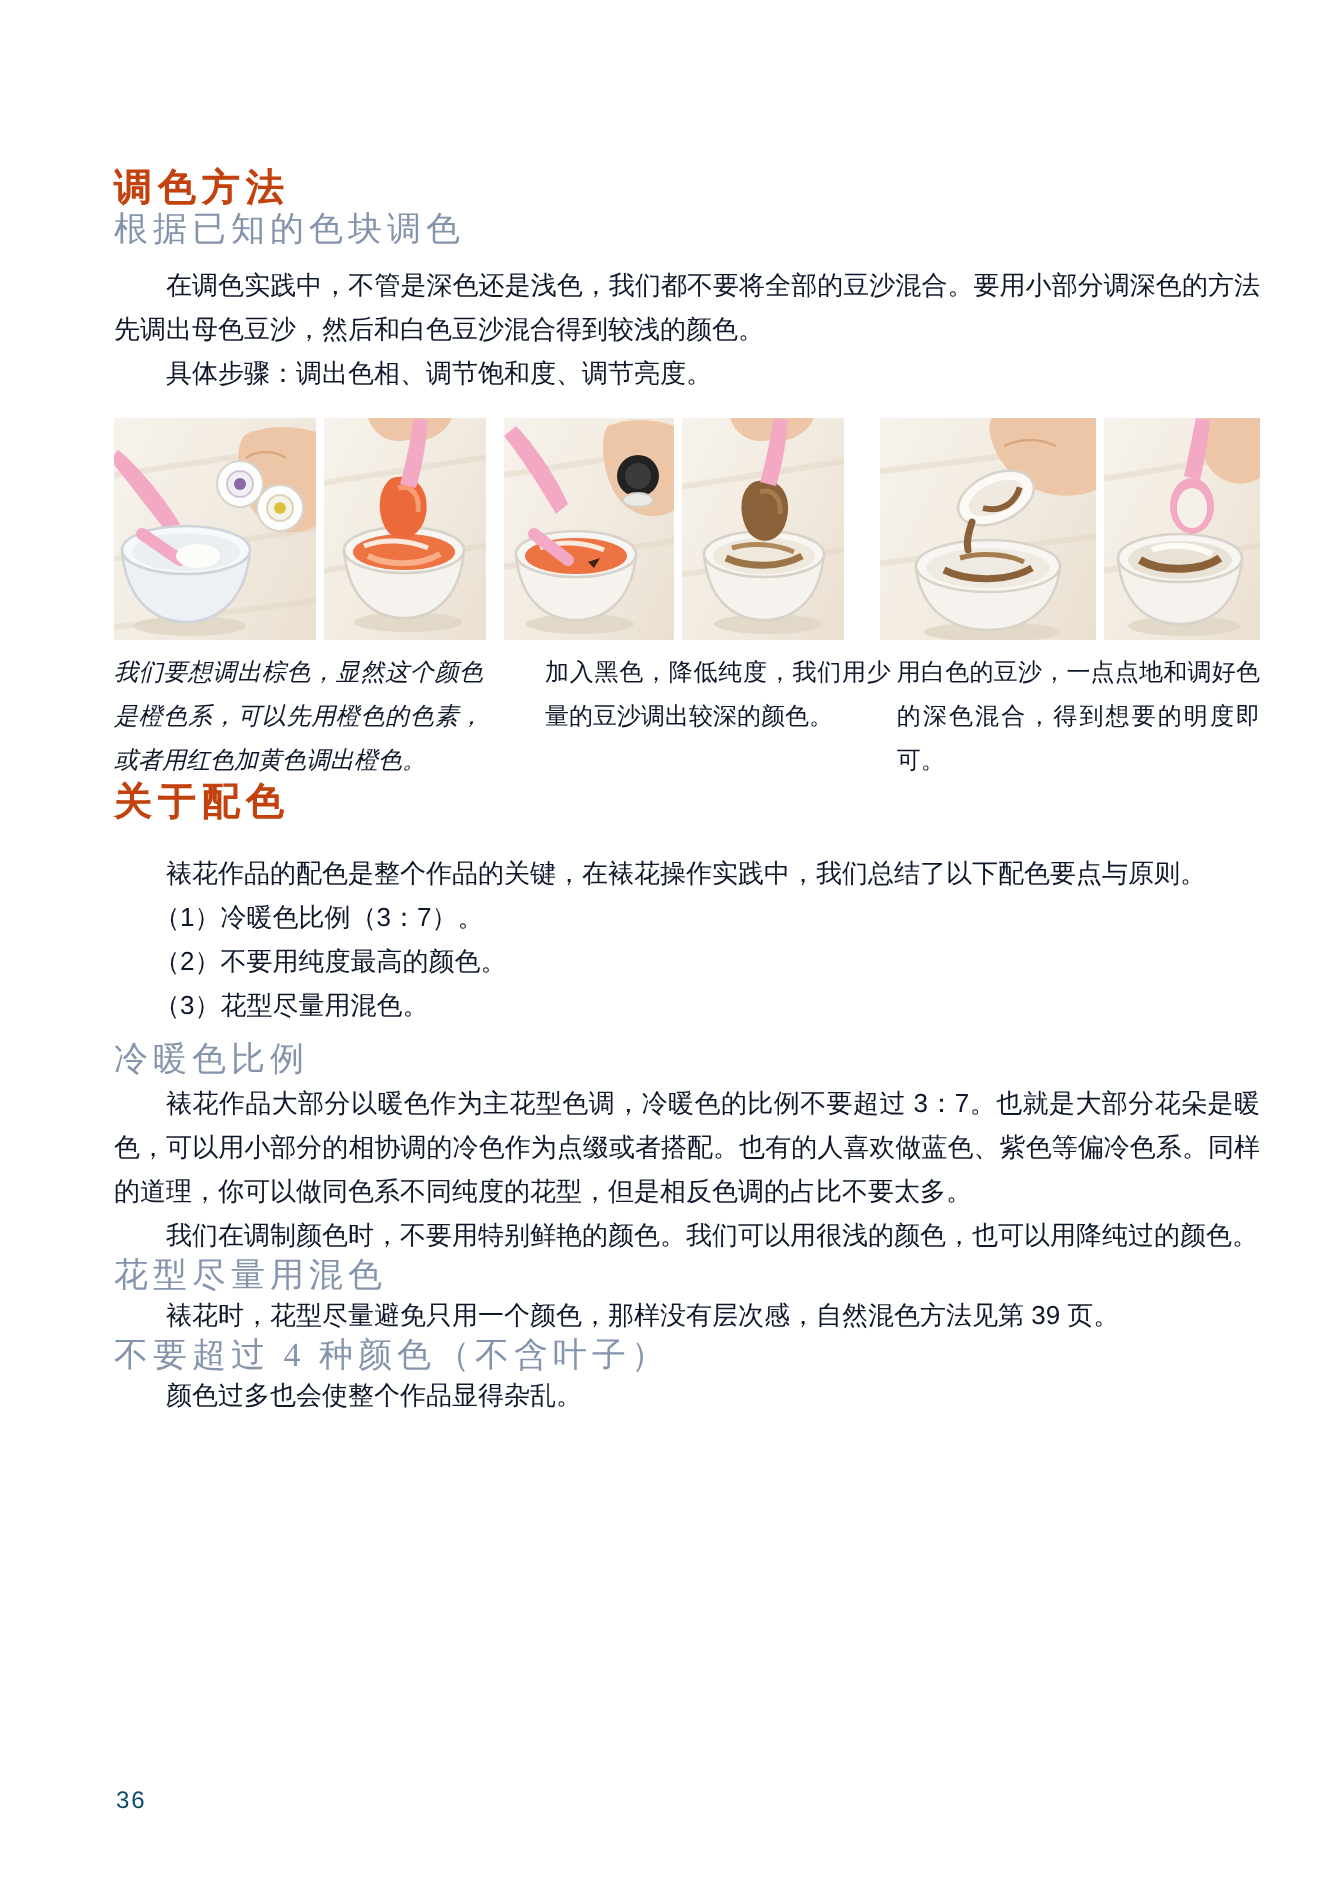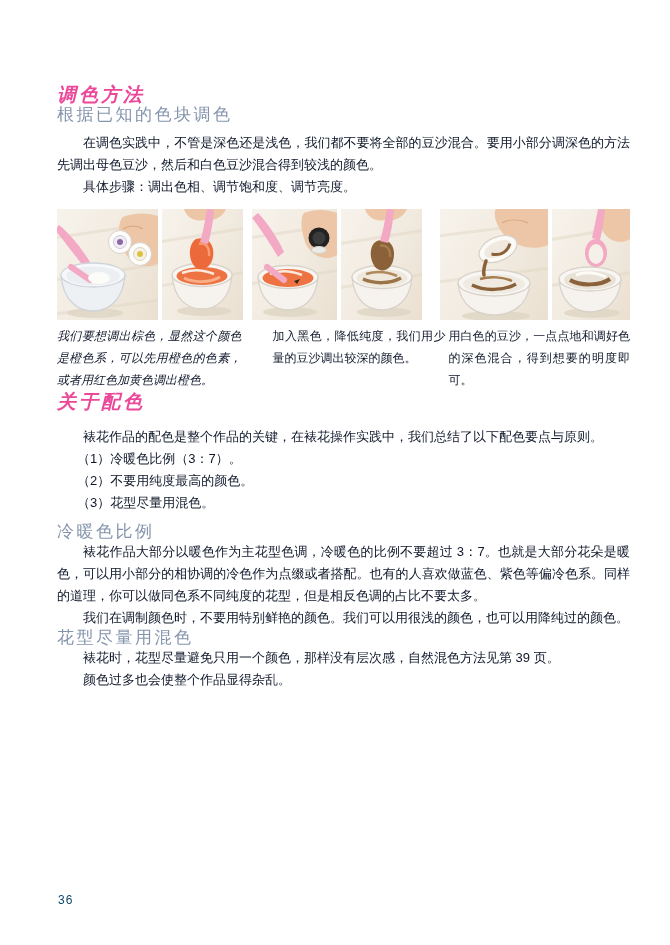--- a/index.html
+++ b/index.html
@@ -7,23 +7,22 @@
     width:670px;height:945px;overflow:hidden;position:relative;
     font-family:"Liberation Sans","DejaVu Sans",sans-serif;
     color:#3d3d3d;
   }
   .page{
     position:absolute;left:0;top:0;width:670px;height:945px;background:#ffffff;
     box-sizing:border-box;padding:84px 40px 0 57px;
   }
   h1.sec-title{
     margin:0;font-family:"Liberation Serif","DejaVu Serif",serif;
-    font-size:19px;line-height:22px;font-weight:bold;color:#ec4899;
+    font-size:19px;line-height:22px;font-weight:bold;color:#c2410c;
     letter-spacing:3px;
-    font-style:italic;
   }
   h2.sub-title{
     margin:0;font-family:"Liberation Serif","DejaVu Serif",serif;
     font-size:17px;line-height:18px;font-weight:normal;color:#8494ac;
     letter-spacing:2.5px;
   }
   p{margin:0;font-size:13px;line-height:22px;color:#0f172a;text-align:justify;}
   p.indent{text-indent:2em;}
   .mt-sub1{margin-top:18px;}
   .para1{margin-top:8px;}
@@ -39,21 +38,21 @@
   .p1{width:101px}.p2{width:81px}.p3{width:85px}.p4{width:81px}.p5{width:108px}.p6{width:78px}
   .caption-row{margin-top:5px;display:flex;}
   .caption{font-size:12px;line-height:22px;text-align:justify;}
   .c1{width:190px;margin-right:31px;font-style:italic;}
   .c2{width:178px;margin-right:3px;}
   .c3{width:187px;}
   .title2{margin-top:24px;}
   .intro{margin-top:13px;}
   .rule{padding-left:20px;}
   .subsec-title{margin-top:18px;margin-bottom:6px;}
-  .subsec-title.first{margin-top:9px;}
+  .subsec-title.first{margin-top:9px;font-family:Liberation Mono, monospace;}
   .pageno{
     position:absolute;left:58px;top:893px;font-size:12px;color:#0c4a6e;letter-spacing:1px;
   }
 </style>
 </head>
 <body>
 
 <div class="page">
 
   <h1 class="sec-title">调色方法</h1>
@@ -223,17 +222,18 @@
   <p class="rule">（3）花型尽量用混色。</p>
 
   <h2 class="sub-title subsec-title first">冷暖色比例</h2>
   <p class="indent">裱花作品大部分以暖色作为主花型色调，冷暖色的比例不要超过 3：7。也就是大部分花朵是暖色，可以用小部分的相协调的冷色作为点缀或者搭配。也有的人喜欢做蓝色、紫色等偏冷色系。同样的道理，你可以做同色系不同纯度的花型，但是相反色调的占比不要太多。</p>
 
   <p class="indent">我们在调制颜色时，不要用特别鲜艳的颜色。我们可以用很浅的颜色，也可以用降纯过的颜色。</p>
 
   <h2 class="sub-title subsec-title">花型尽量用混色</h2>
   <p class="indent">裱花时，花型尽量避免只用一个颜色，那样没有层次感，自然混色方法见第 39 页。</p>
 
+  <h2 class="sub-title subsec-title">不要超过 4 种颜色（不含叶子）</h2>
   <p class="indent">颜色过多也会使整个作品显得杂乱。</p>
 
   <div class="pageno">36</div>
 
 </div>
 
 </body></html>

